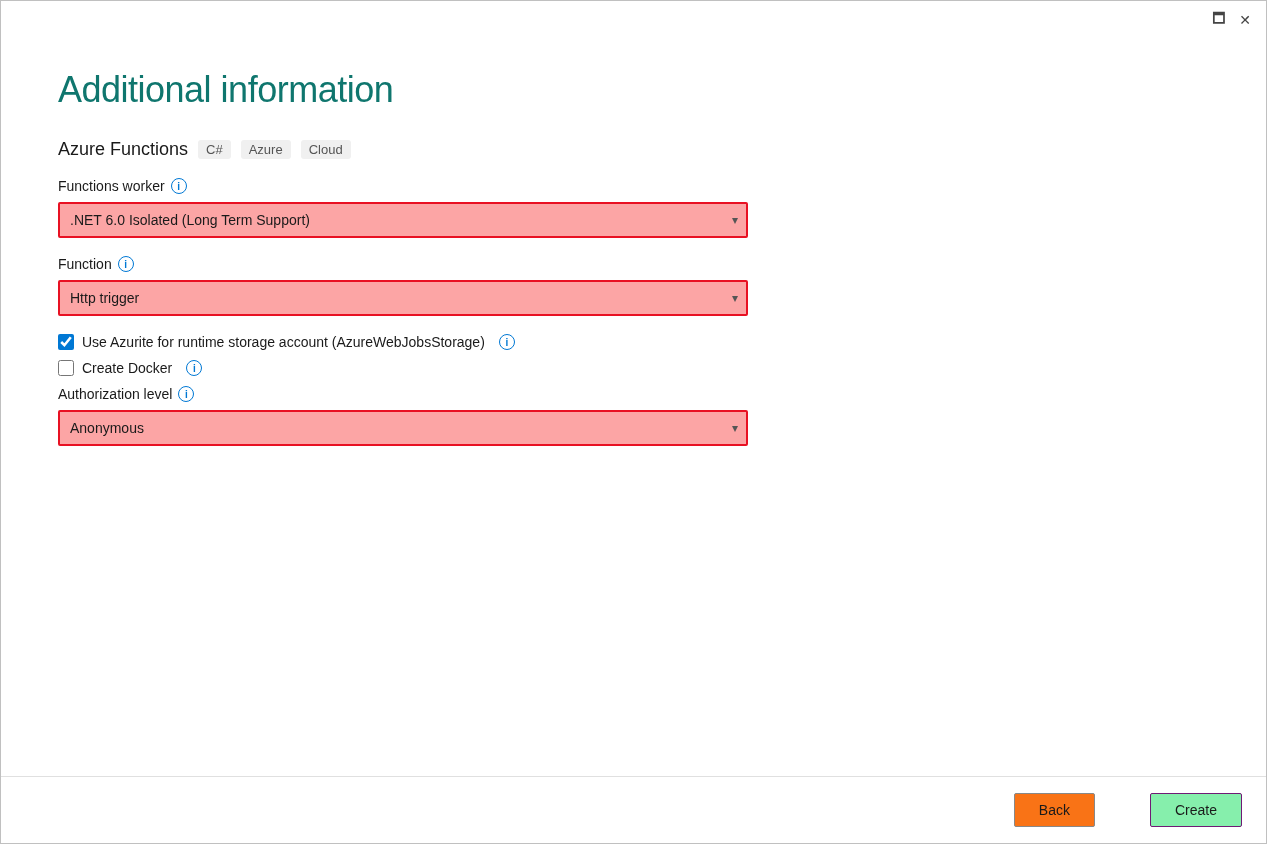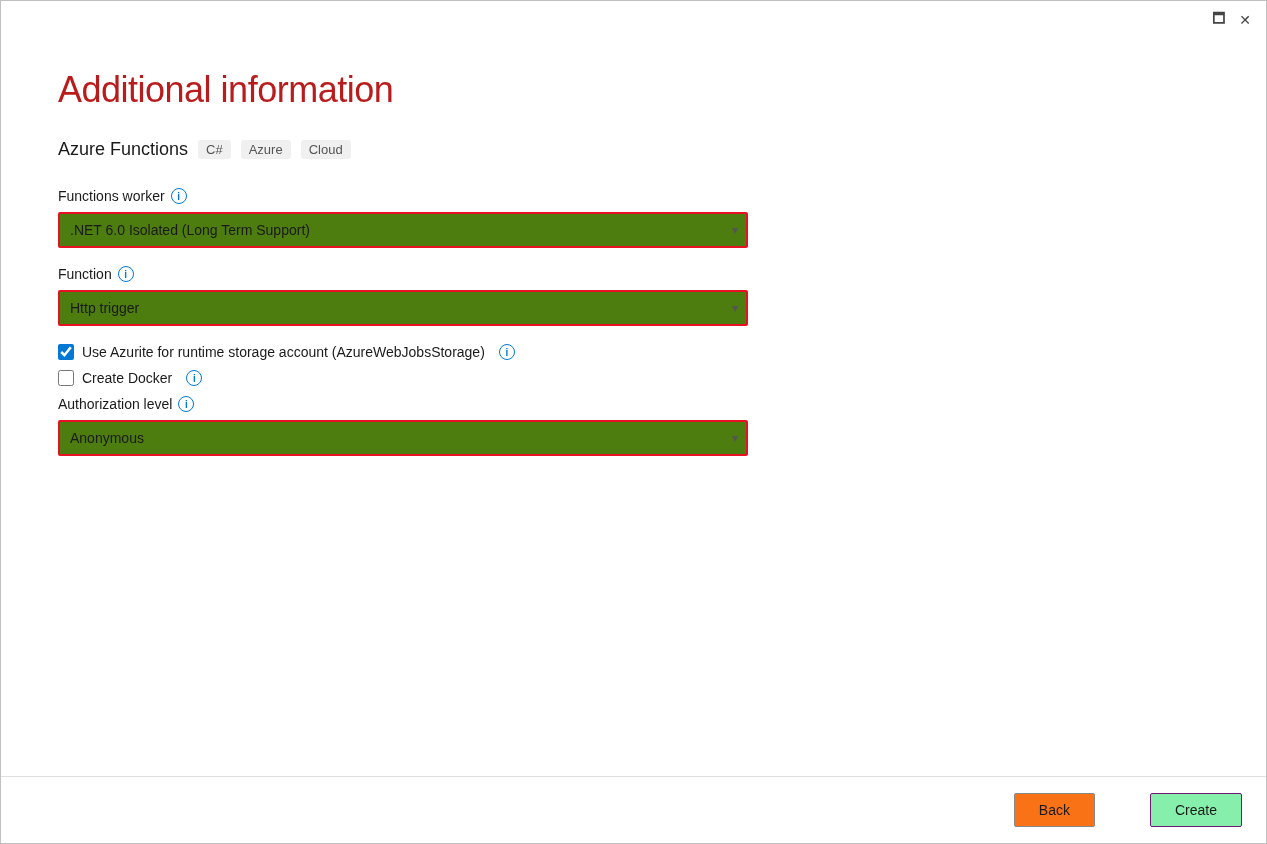--- a/index.html
+++ b/index.html
@@ -50,30 +50,30 @@
 
     .content {
       flex: 1;
       padding: 30px 57px 30px 57px;
       overflow-y: auto;
     }
 
     .page-title {
       font-size: 36px;
       font-weight: 300;
-      color: #b91c1c;
+      color: #0f766e;
       margin-bottom: 28px;
       letter-spacing: -0.5px;
     }
 
     .subtitle-row {
       display: flex;
       align-items: center;
       gap: 10px;
-      margin-bottom: 28px;
+      margin-bottom: 18px;
     }
 
     .subtitle-main {
       font-size: 18px;
       font-weight: 400;
       color: #1a1a1a;
     }
 
     .badge {
       font-size: 13px;
@@ -115,21 +115,21 @@
     .select-wrapper {
       position: relative;
       width: 690px;
     }
 
     .select-control {
       width: 100%;
       padding: 8px 32px 8px 10px;
       font-size: 14px;
       color: #1a1a1a;
-      background: #4d7c0f;
+      background: #fca5a5;
       border: 2px solid #e81123;
       border-radius: 2px;
       appearance: none;
       -webkit-appearance: none;
       cursor: pointer;
       outline: none;
     }
 
     .select-arrow {
       position: absolute;

